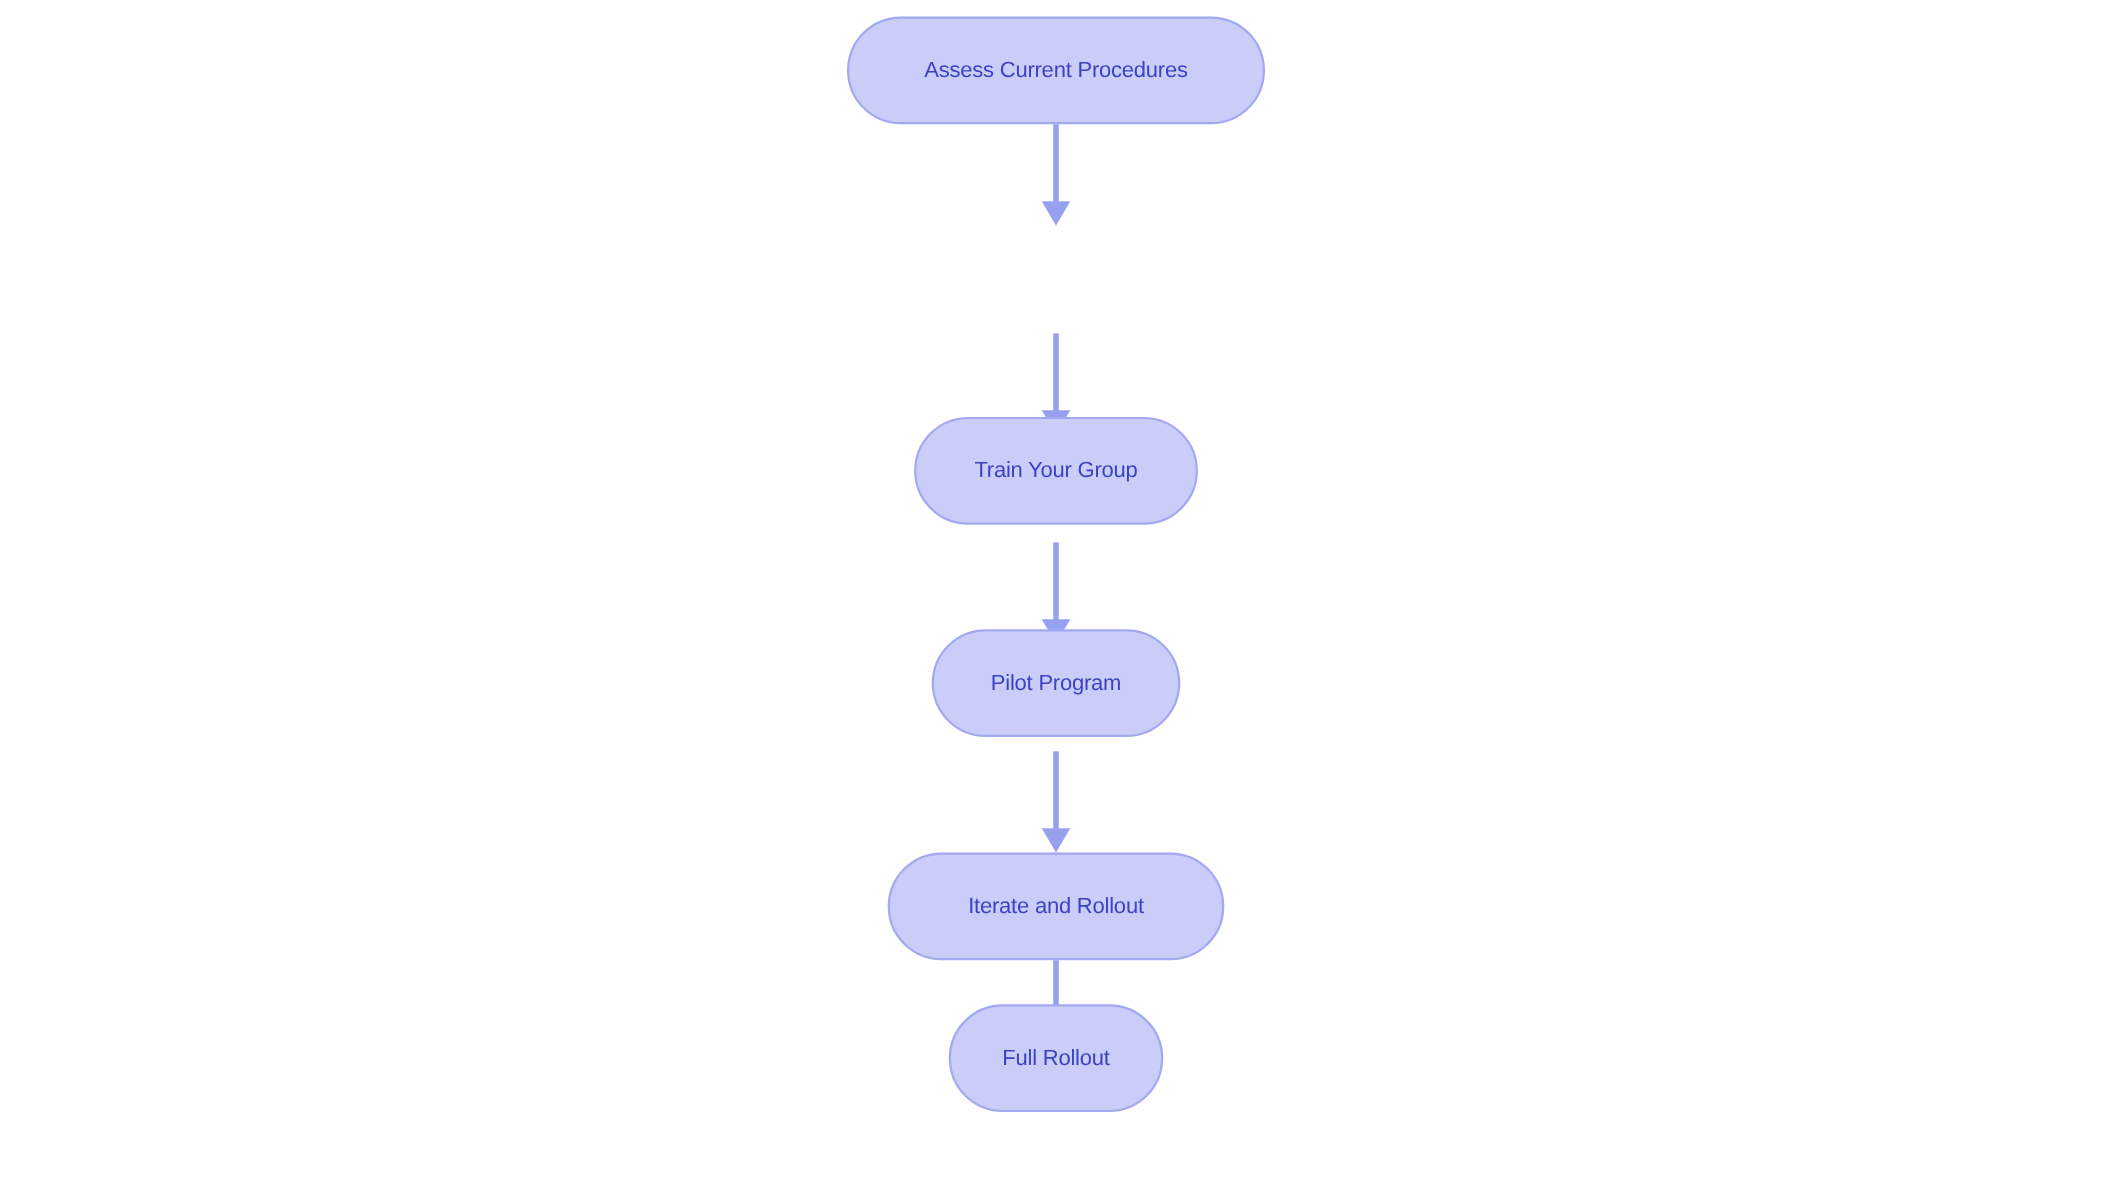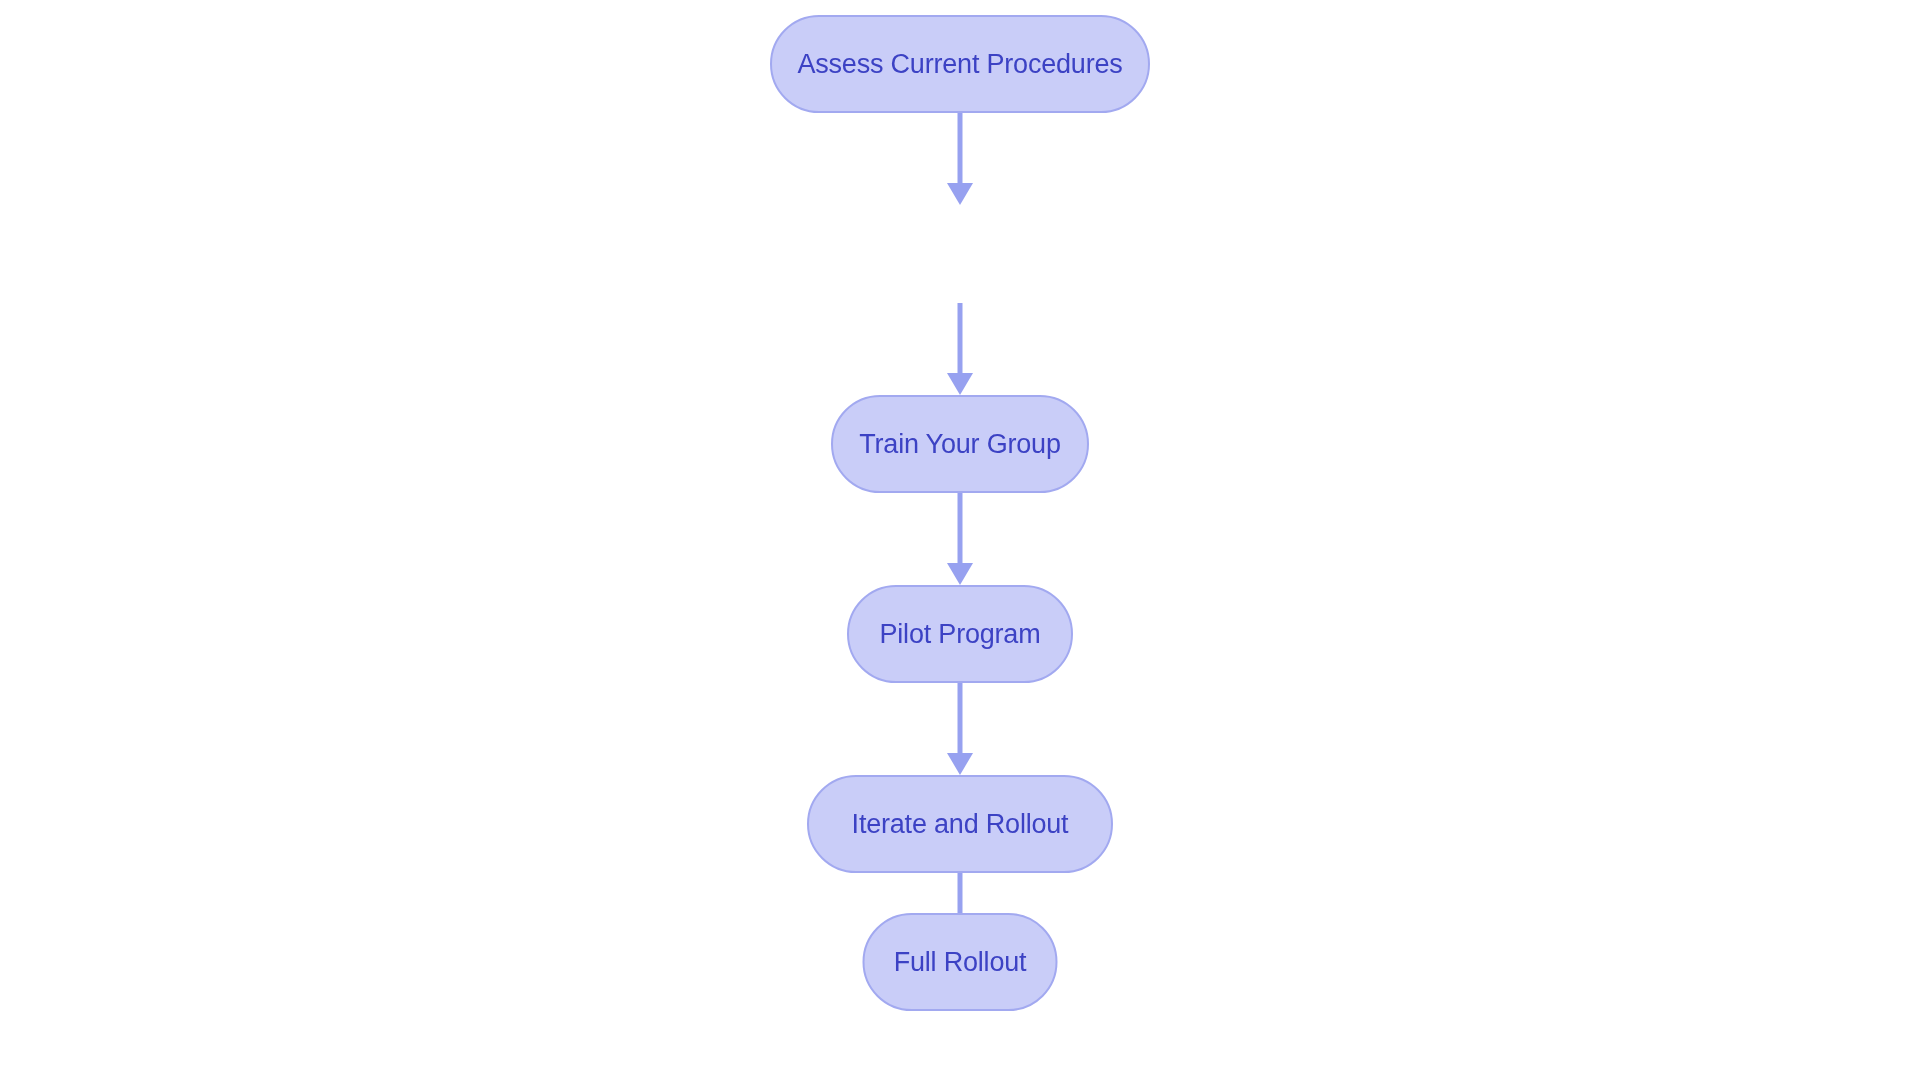--- a/index.html
+++ b/index.html
@@ -26,29 +26,29 @@
     height: 98px;
     border-radius: 49px;
     background: var(--node-fill);
     border: 2px solid var(--node-border);
     display: flex;
     align-items: center;
     justify-content: center;
   }
   .node span {
     color: var(--node-text);
-    font-size: 27px;
+    font-size: 20px;
     line-height: 1;
     letter-spacing: -0.2px;
     white-space: nowrap;
   }
   .n0 { top: 15px;  width: 380px; }
   .n1 { top: 205px; width: 277px; }
-  .n2 { top: 395px; width: 258px; }
-  .n3 { top: 585px; width: 226px; }
+  .n2 { top: 379px; width: 258px; }
+  .n3 { top: 572px; width: 226px; }
   .n4 { top: 775px; width: 306px; }
   .n5 { top: 913px; width: 195px; }
   .arrow {
     position: absolute;
     left: 50%;
     transform: translateX(-50%);
     width: 26px;
     height: 92px;
   }
   .a0 { top: 113px; }

